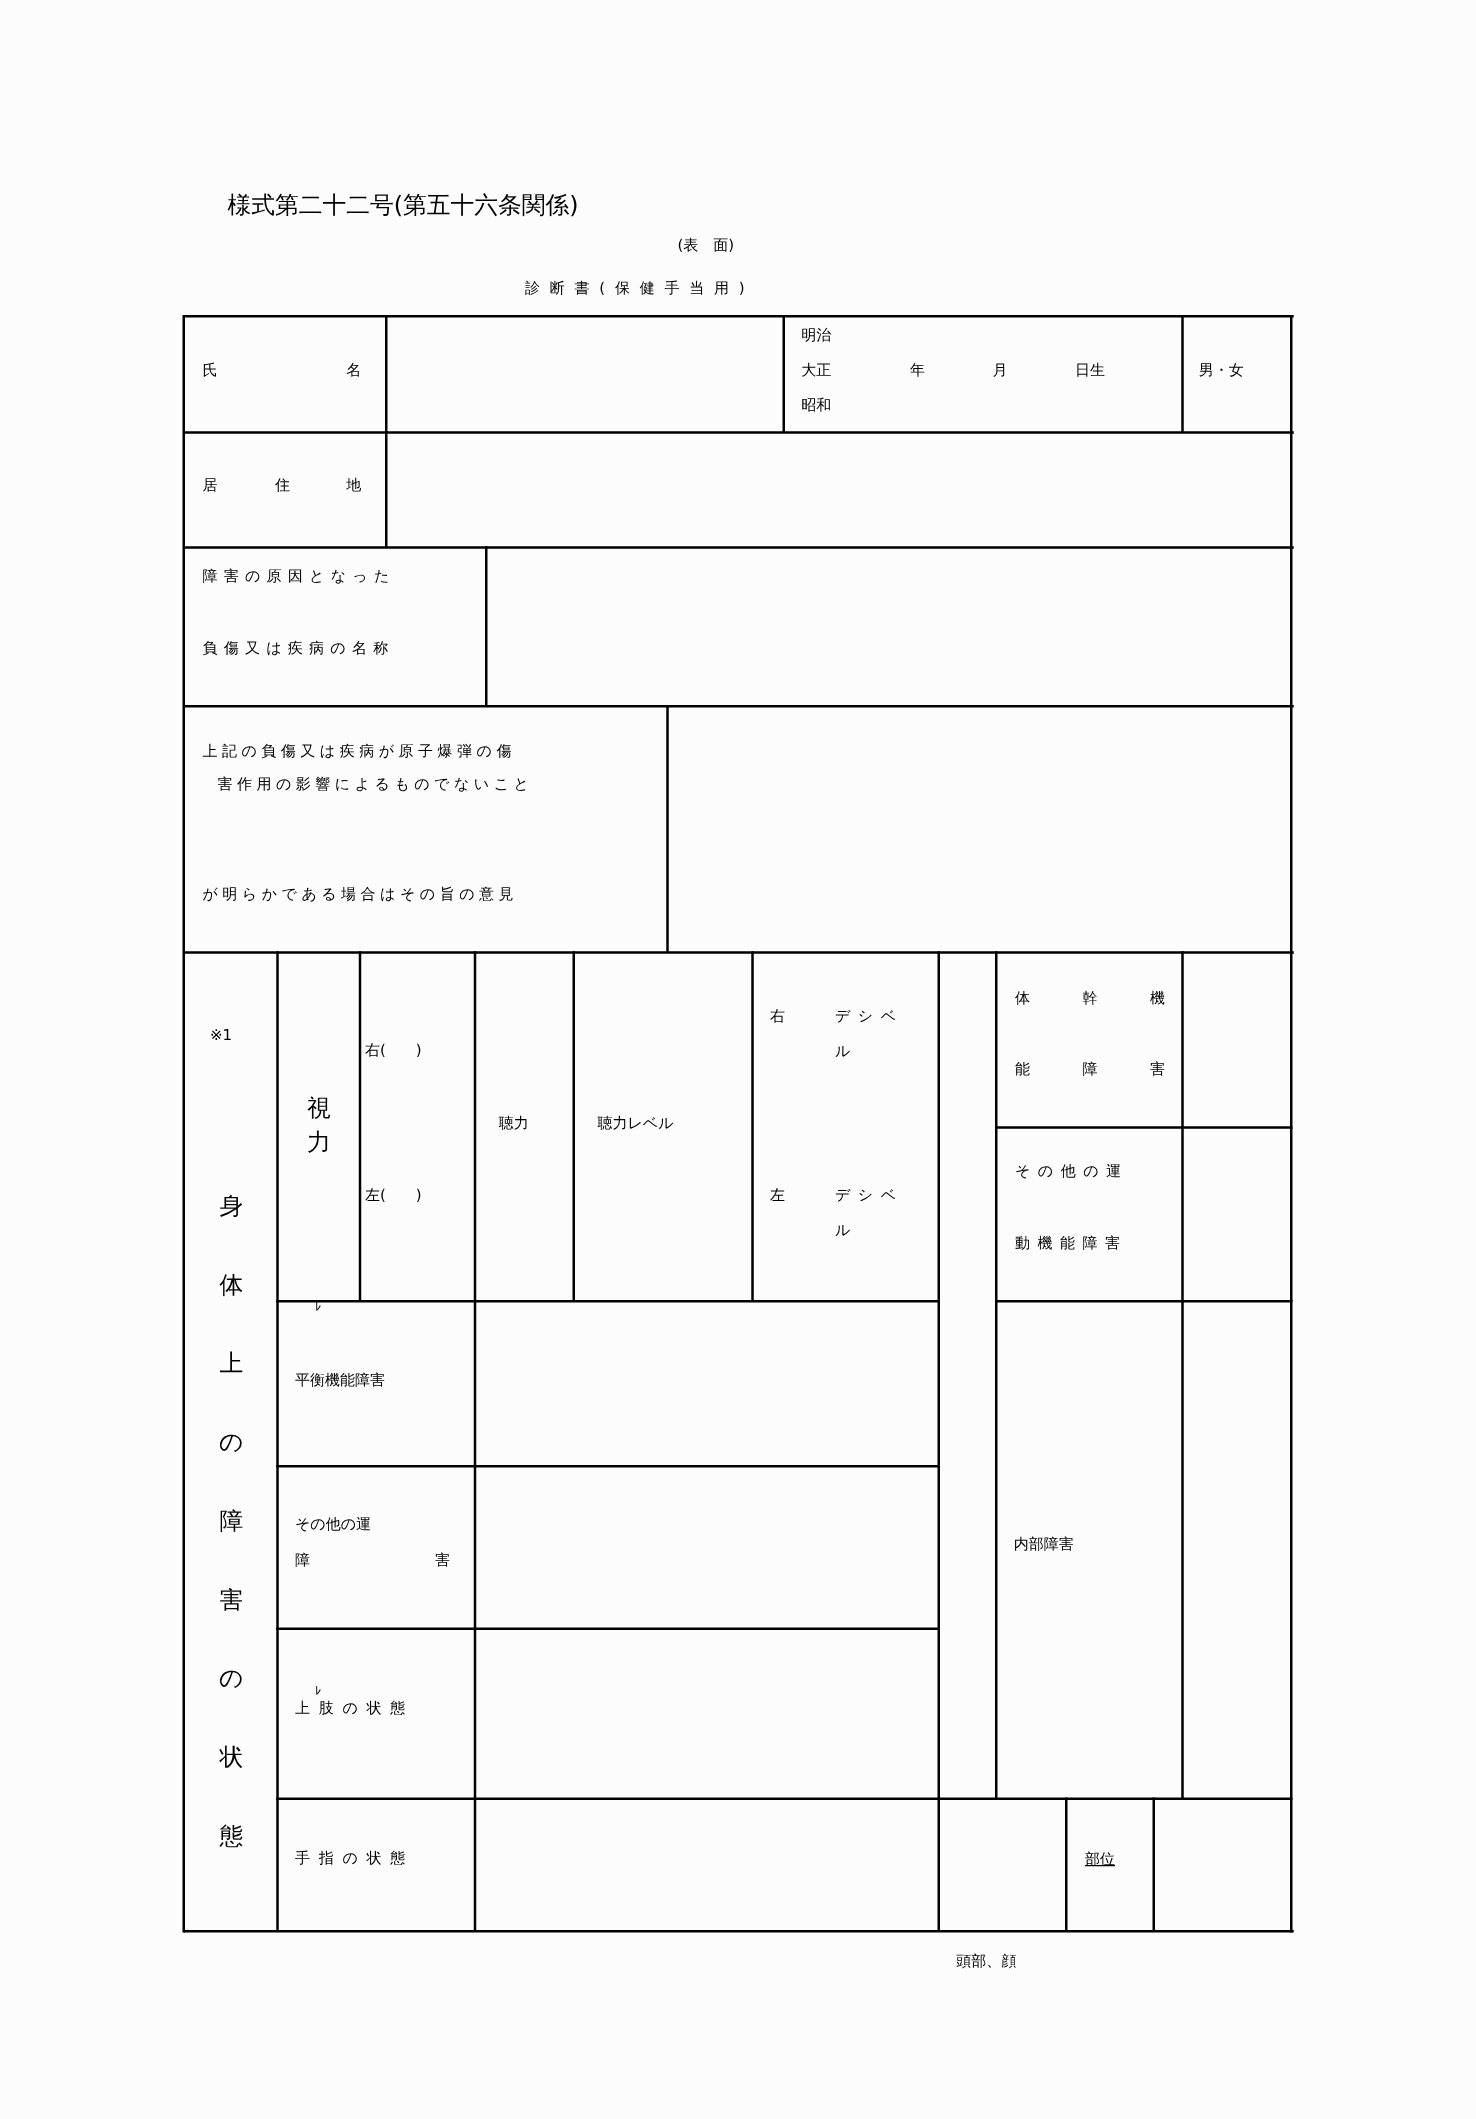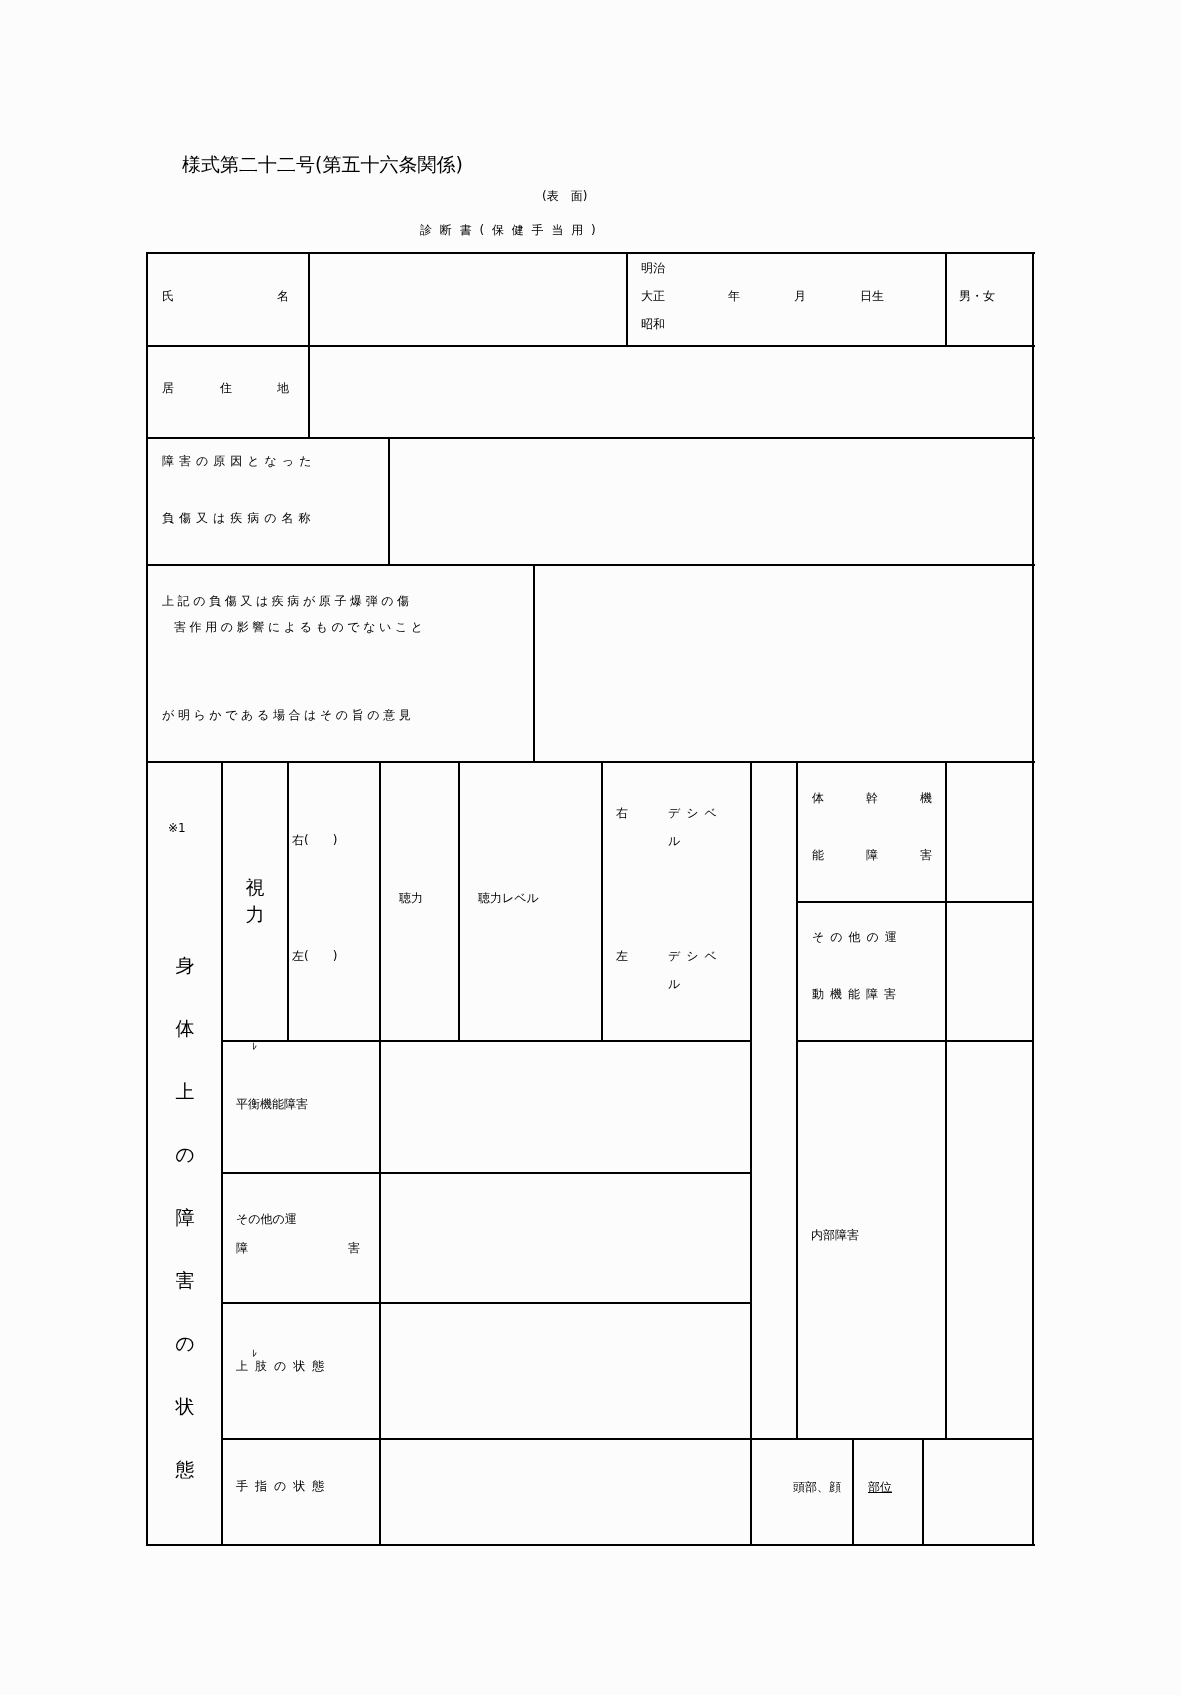--- a/index.html
+++ b/index.html
@@ -146,15 +146,15 @@
 <div class="ruby" style="left:252px;top:1349px;">ﾚ</div>
 <div class="txt" style="left:236px;top:1360px;letter-spacing:7px;">上肢の状態</div>
 <div class="field" style="left:381px;top:1304px;width:369px;height:134px;"></div>
 
 <div class="txt" style="left:236px;top:1480px;letter-spacing:7px;">手指の状態</div>
 <div class="field" style="left:381px;top:1440px;width:369px;height:104px;"></div>
 
 <div class="txt" style="left:811px;top:1229px;">内部障害</div>
 <div class="field" style="left:947px;top:1042px;width:85px;height:396px;"></div>
 
-<div class="txt" style="left:765px;top:1481px;margin-left:28px;">頭部、顔</div>
+<div class="txt" style="left:765px;top:1563px;">頭部、顔</div>
 <div class="txt" style="left:868px;top:1481px;text-decoration:underline;">部位</div>
 <div class="field" style="left:924px;top:1440px;width:108px;height:104px;"></div>
 
 </body></html>

